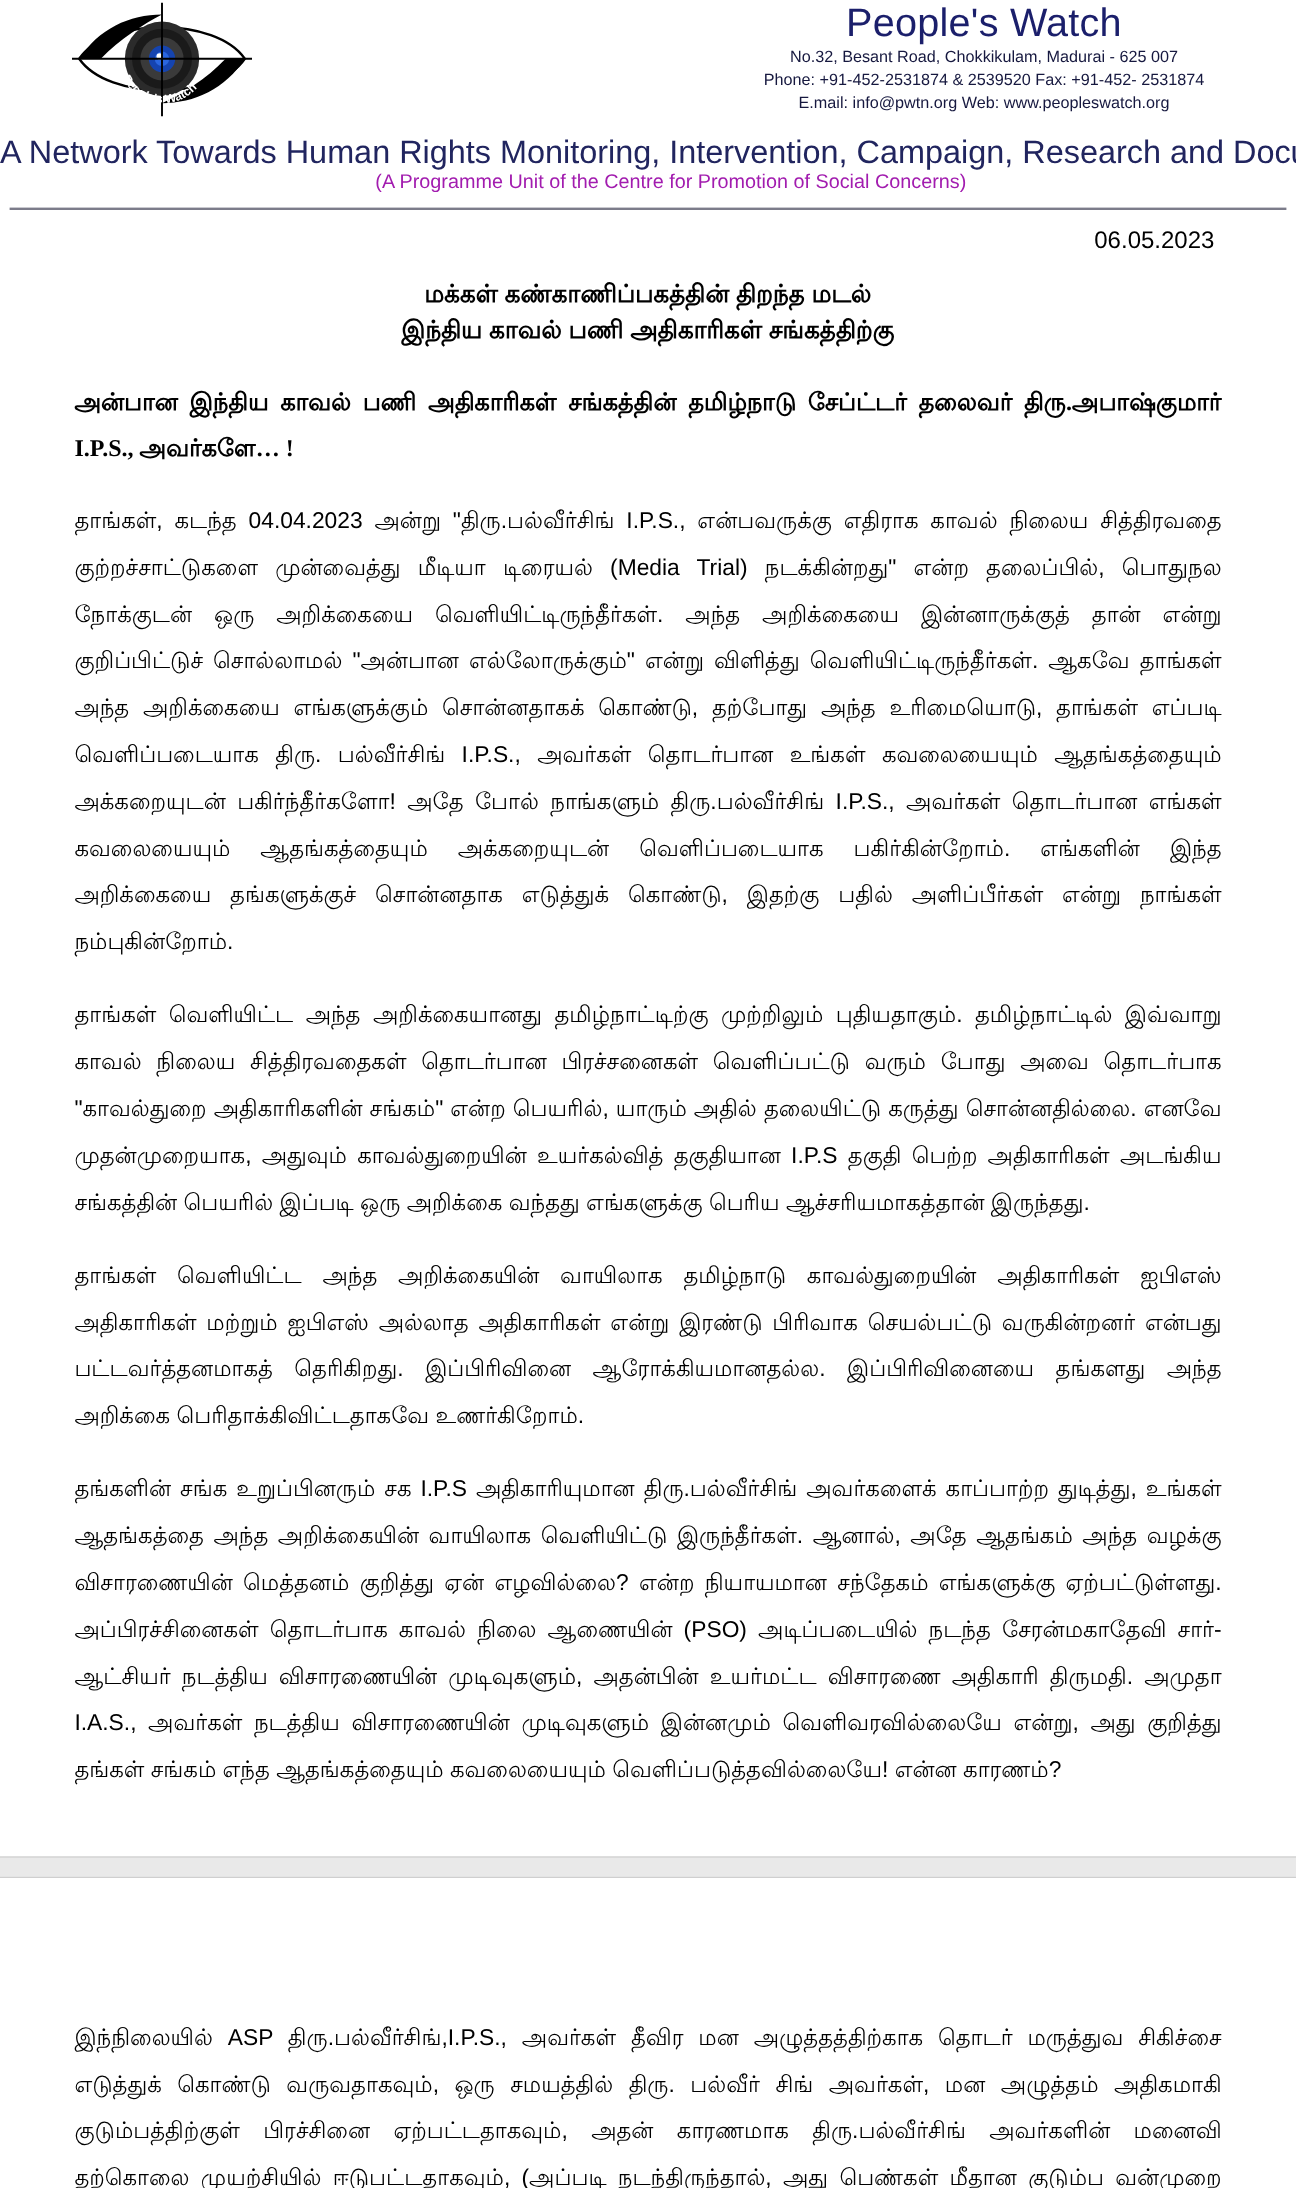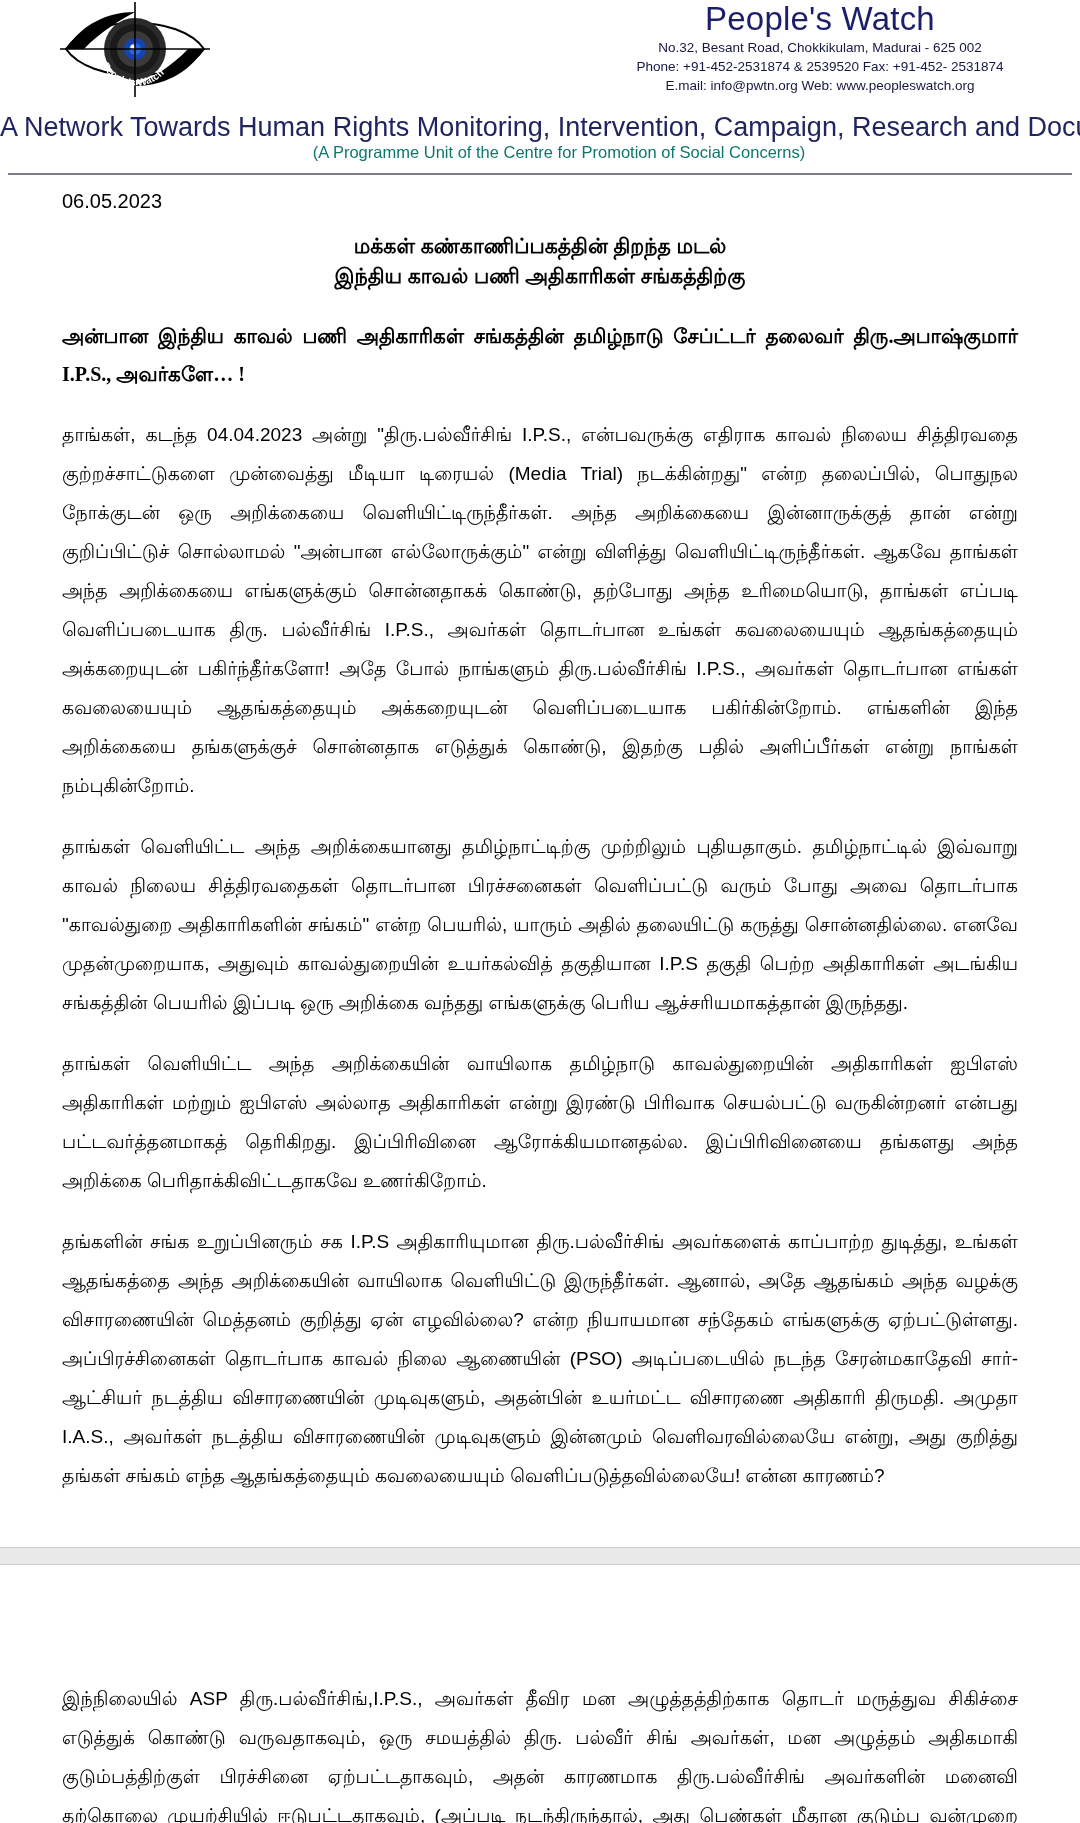--- a/index.html
+++ b/index.html
@@ -69,39 +69,39 @@
   .tagline-main {
     font-size: 27px;
     line-height: 26px;
     color: #21255f;
     white-space: nowrap;
     text-align: right;
   }
   .tagline-sub {
     font-size: 16.5px;
     line-height: 24px;
-    color: #0f766e;
+    color: #a21caf;
     white-space: nowrap;
     margin-left: 38px;
   }
 
   .rule {
     margin: 9px 8px 0 8px;
     border: 0;
     border-top: 2px solid #7c7c8a;
     height: 0;
   }
 
   
   .doc-body {
     padding: 0 62px 0 62px;
   }
 
   .date-line {
-    text-align: left;
+    text-align: right;
     font-size: 20px;
     line-height: 28px;
     padding: 12px 6px 0 0;
     font-family: "Liberation Sans", sans-serif;
   }
 
   .doc-title {
     text-align: center;
     font-weight: bold;
     font-size: 20.5px;
@@ -166,21 +166,21 @@
         <line x1="75" y1="0" x2="75" y2="95" stroke="#000" stroke-width="1.6"></line>
         <path id="arcpath" d="M40 58 A38 38 0 0 0 112 58" fill="none"></path>
         <text font-size="10" font-weight="bold" fill="#ffffff" font-family="Liberation Sans, sans-serif">
           <textPath href="#arcpath" startOffset="6%">People's Watch</textPath>
         </text>
       </svg>
     </div>
 
     <div class="org-block">
       <div class="org-name">People's Watch</div>
-      <div class="org-line">No.32, Besant Road, Chokkikulam, Madurai - 625 002</div>
+      <div class="org-line">No.32, Besant Road, Chokkikulam, Madurai - 625 007</div>
       <div class="org-line">Phone: +91-452-2531874 &amp; 2539520   Fax: +91-452- 2531874</div>
       <div class="org-line">E.mail: info@pwtn.org  Web: www.peopleswatch.org</div>
     </div>
   </div>
 
   <div class="tagline-block">
     <div class="tagline-main">A Network Towards Human Rights Monitoring, Intervention, Campaign, Research and Documentation</div>
     <div class="tagline-sub">(A Programme Unit of the Centre for Promotion of Social Concerns)</div>
   </div>
 

